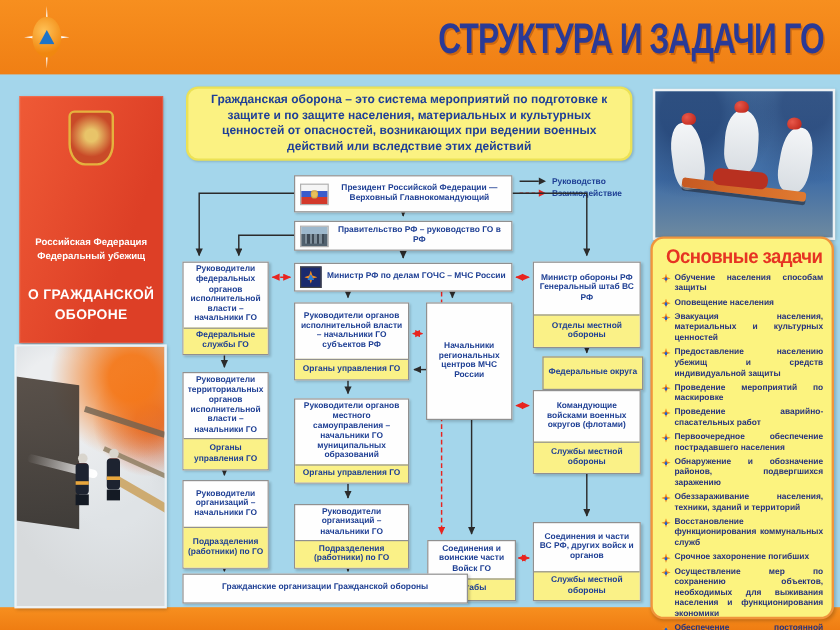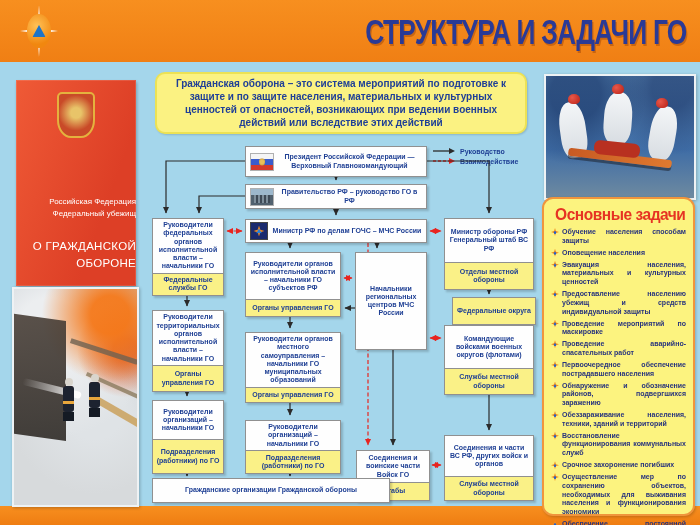--- a/index.html
+++ b/index.html
@@ -29,24 +29,24 @@
     background:radial-gradient(circle at 40% 35%,#ffc257,#f1870f 70%);border-radius:50%;}
   .mchs .tri{position:absolute;left:50%;top:50%;width:13px;height:12px;transform:translate(-50%,-50%);
     background:#1d74c9;clip-path:polygon(50% 0,100% 100%,0 100%);}
   
   .book{position:absolute;left:16px;top:80px;width:120px;height:206px;
     background:linear-gradient(110deg,#ef5a36,#dd3f26 70%);
     box-shadow:1px 2px 3px rgba(0,0,0,.25), inset 0 0 0 1px rgba(255,255,255,.12);}
   .book .crest{position:absolute;left:50%;top:12px;width:34px;height:42px;transform:translateX(-50%);
     border:2px solid #e4b23e;border-radius:5px 5px 14px 14px / 5px 5px 18px 18px;
     background:radial-gradient(circle at 50% 45%, #e8c469 18%, #c94a28 62%);}
-  .book .b-sub{position:absolute;left:0;top:116px;width:100%;text-align:right;
-    color:#fff;font-size:8px;font-weight:normal;line-height:1.55;}
-  .book .b-title{position:absolute;left:0;top:158px;width:100%;text-align:right;
-    color:#fff;font-size:11.5px;font-weight:400;line-height:1.45;letter-spacing:.3px;}
+  .book .b-sub{position:absolute;left:0;top:116px;width:100%;text-align:center;
+    color:#fff;font-size:8px;font-weight:bold;line-height:1.55;}
+  .book .b-title{position:absolute;left:0;top:158px;width:100%;text-align:center;
+    color:#fff;font-size:11.5px;font-weight:700;line-height:1.45;letter-spacing:.3px;}
   
   .photo{position:absolute;overflow:hidden;border:2px solid #eef2f4;box-shadow:1px 1px 3px rgba(0,0,0,.25);}
   .fire-photo{left:12px;top:287px;width:123px;height:216px;
     background:
       radial-gradient(circle at 78% 12%, rgba(245,120,25,.95) 0 9%, rgba(245,120,25,0) 32%),
       radial-gradient(circle at 90% 28%, rgba(220,80,20,.8) 0 6%, rgba(220,80,20,0) 25%),
       radial-gradient(circle at 30% 20%, #eceef0 0 18%, rgba(236,238,240,0) 55%),
       radial-gradient(circle at 65% 55%, #dfe3e6 0 22%, rgba(223,227,230,0) 60%),
       radial-gradient(circle at 50% 90%, #d7dadc 0 40%, rgba(215,218,220,0) 75%),
       linear-gradient(180deg,#c3c9cf,#b6bcc2 55%,#cfd3d5);}

